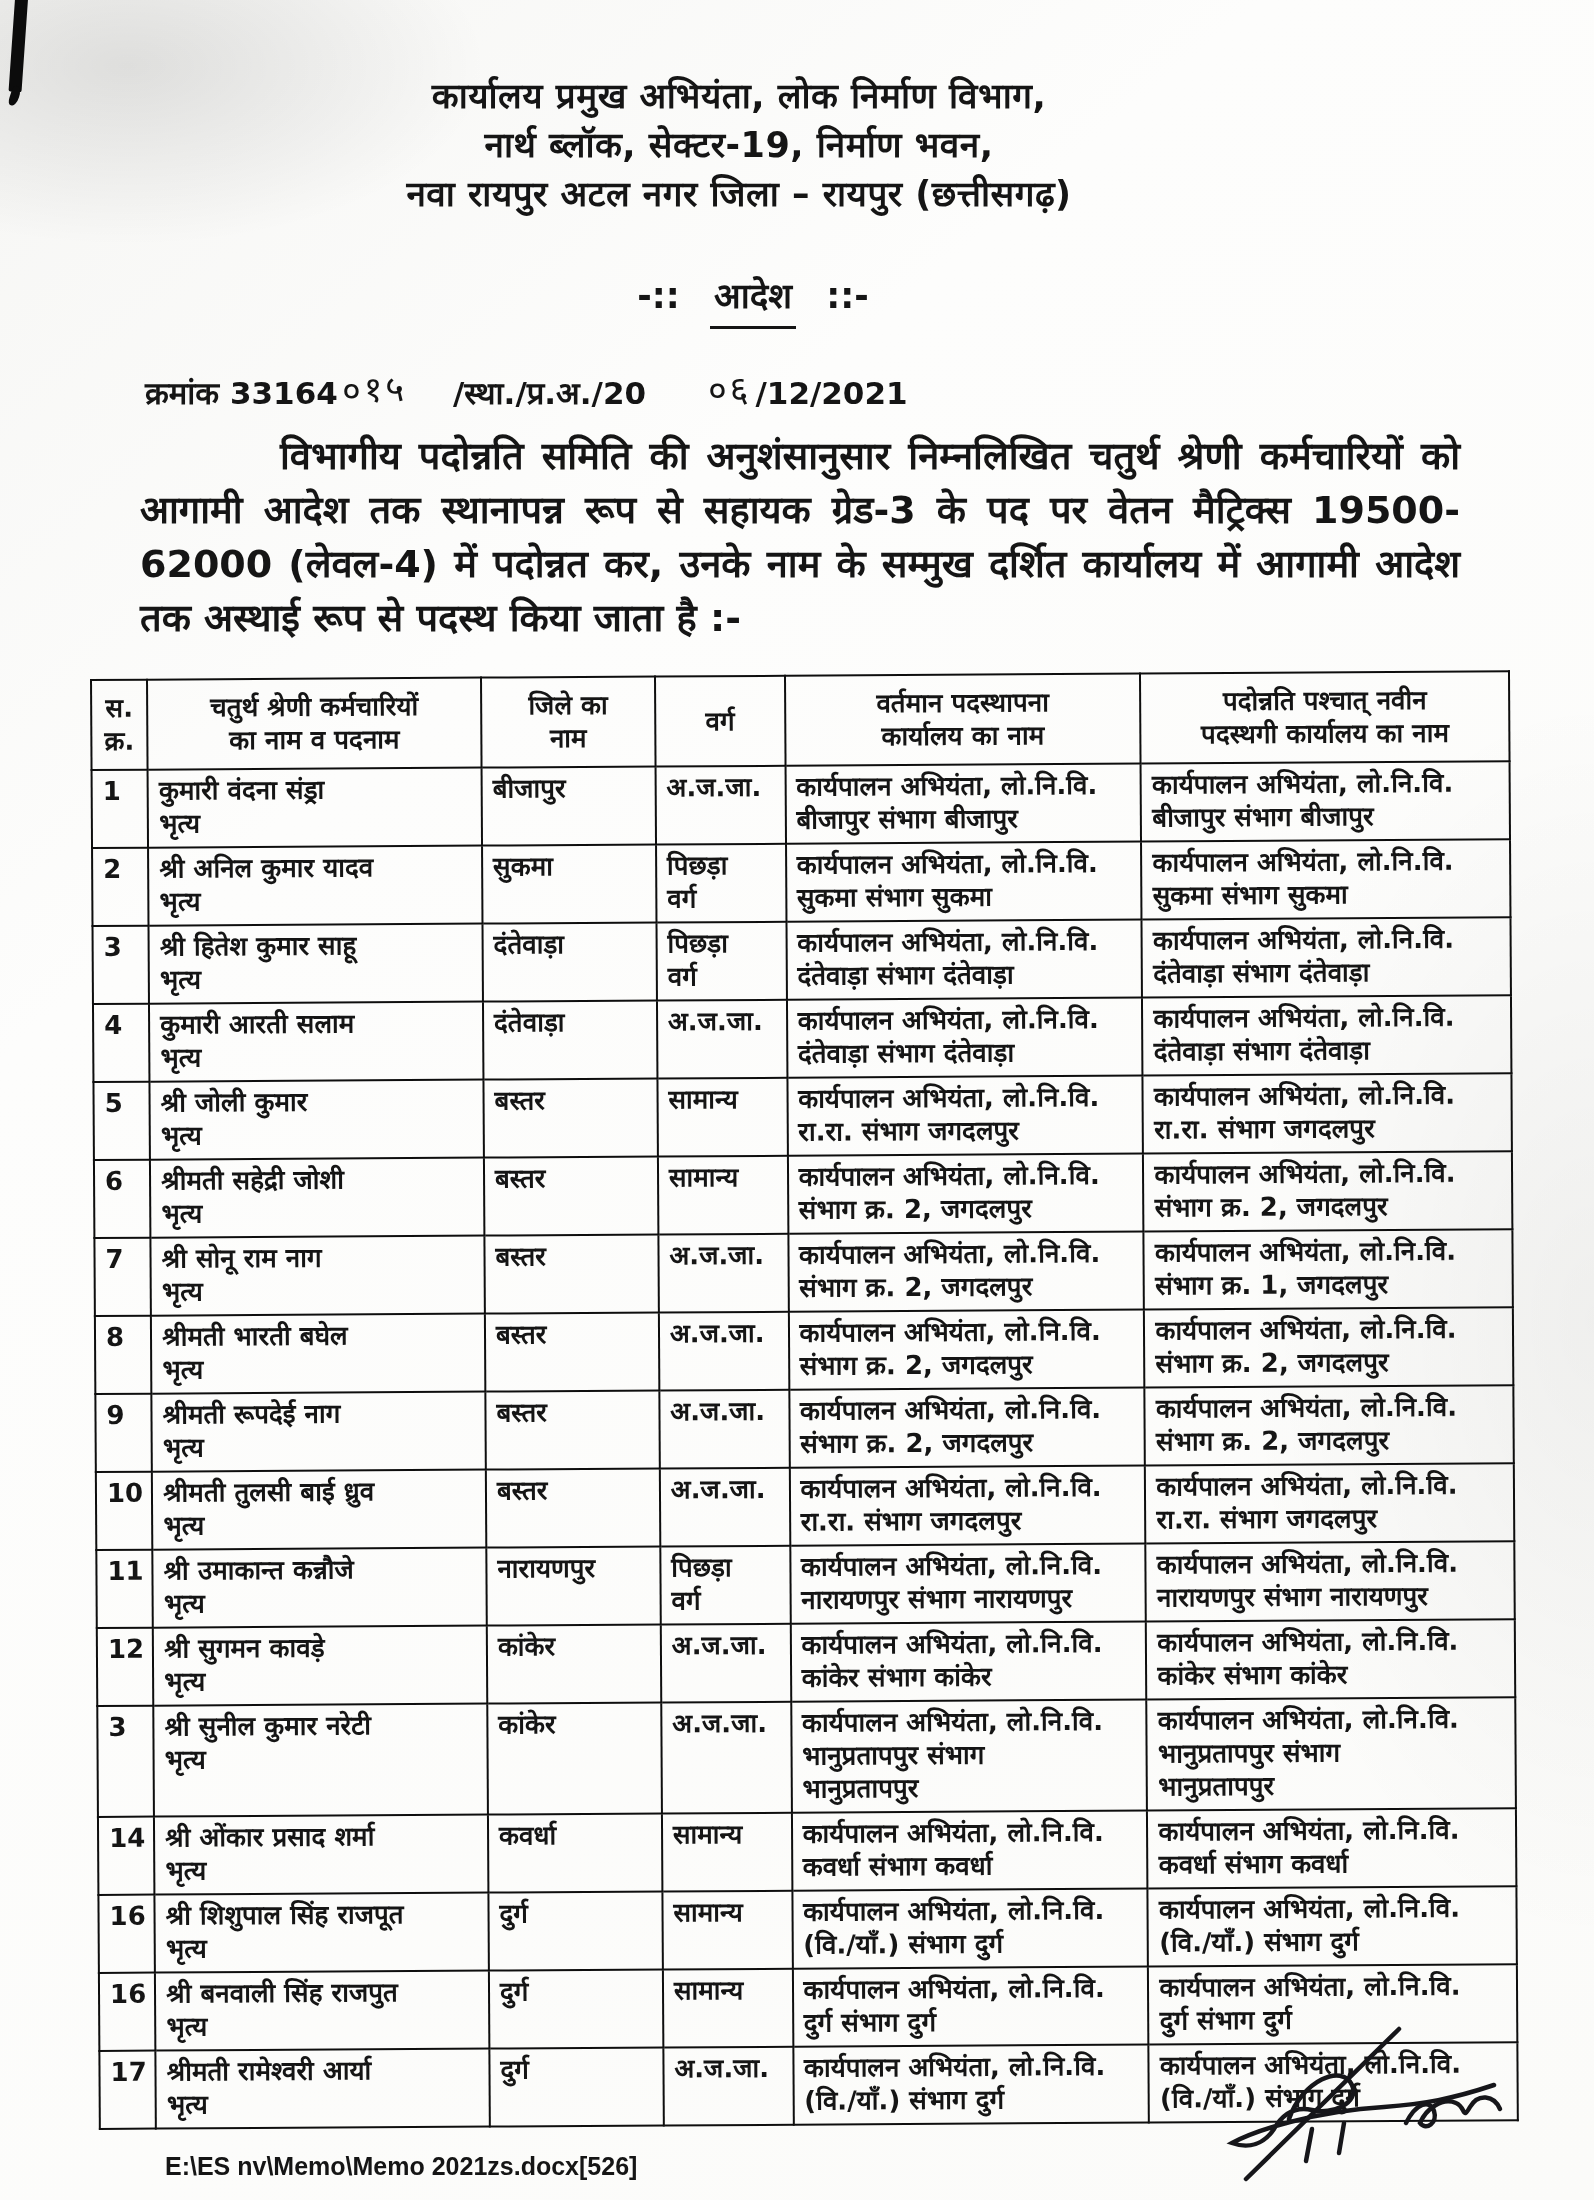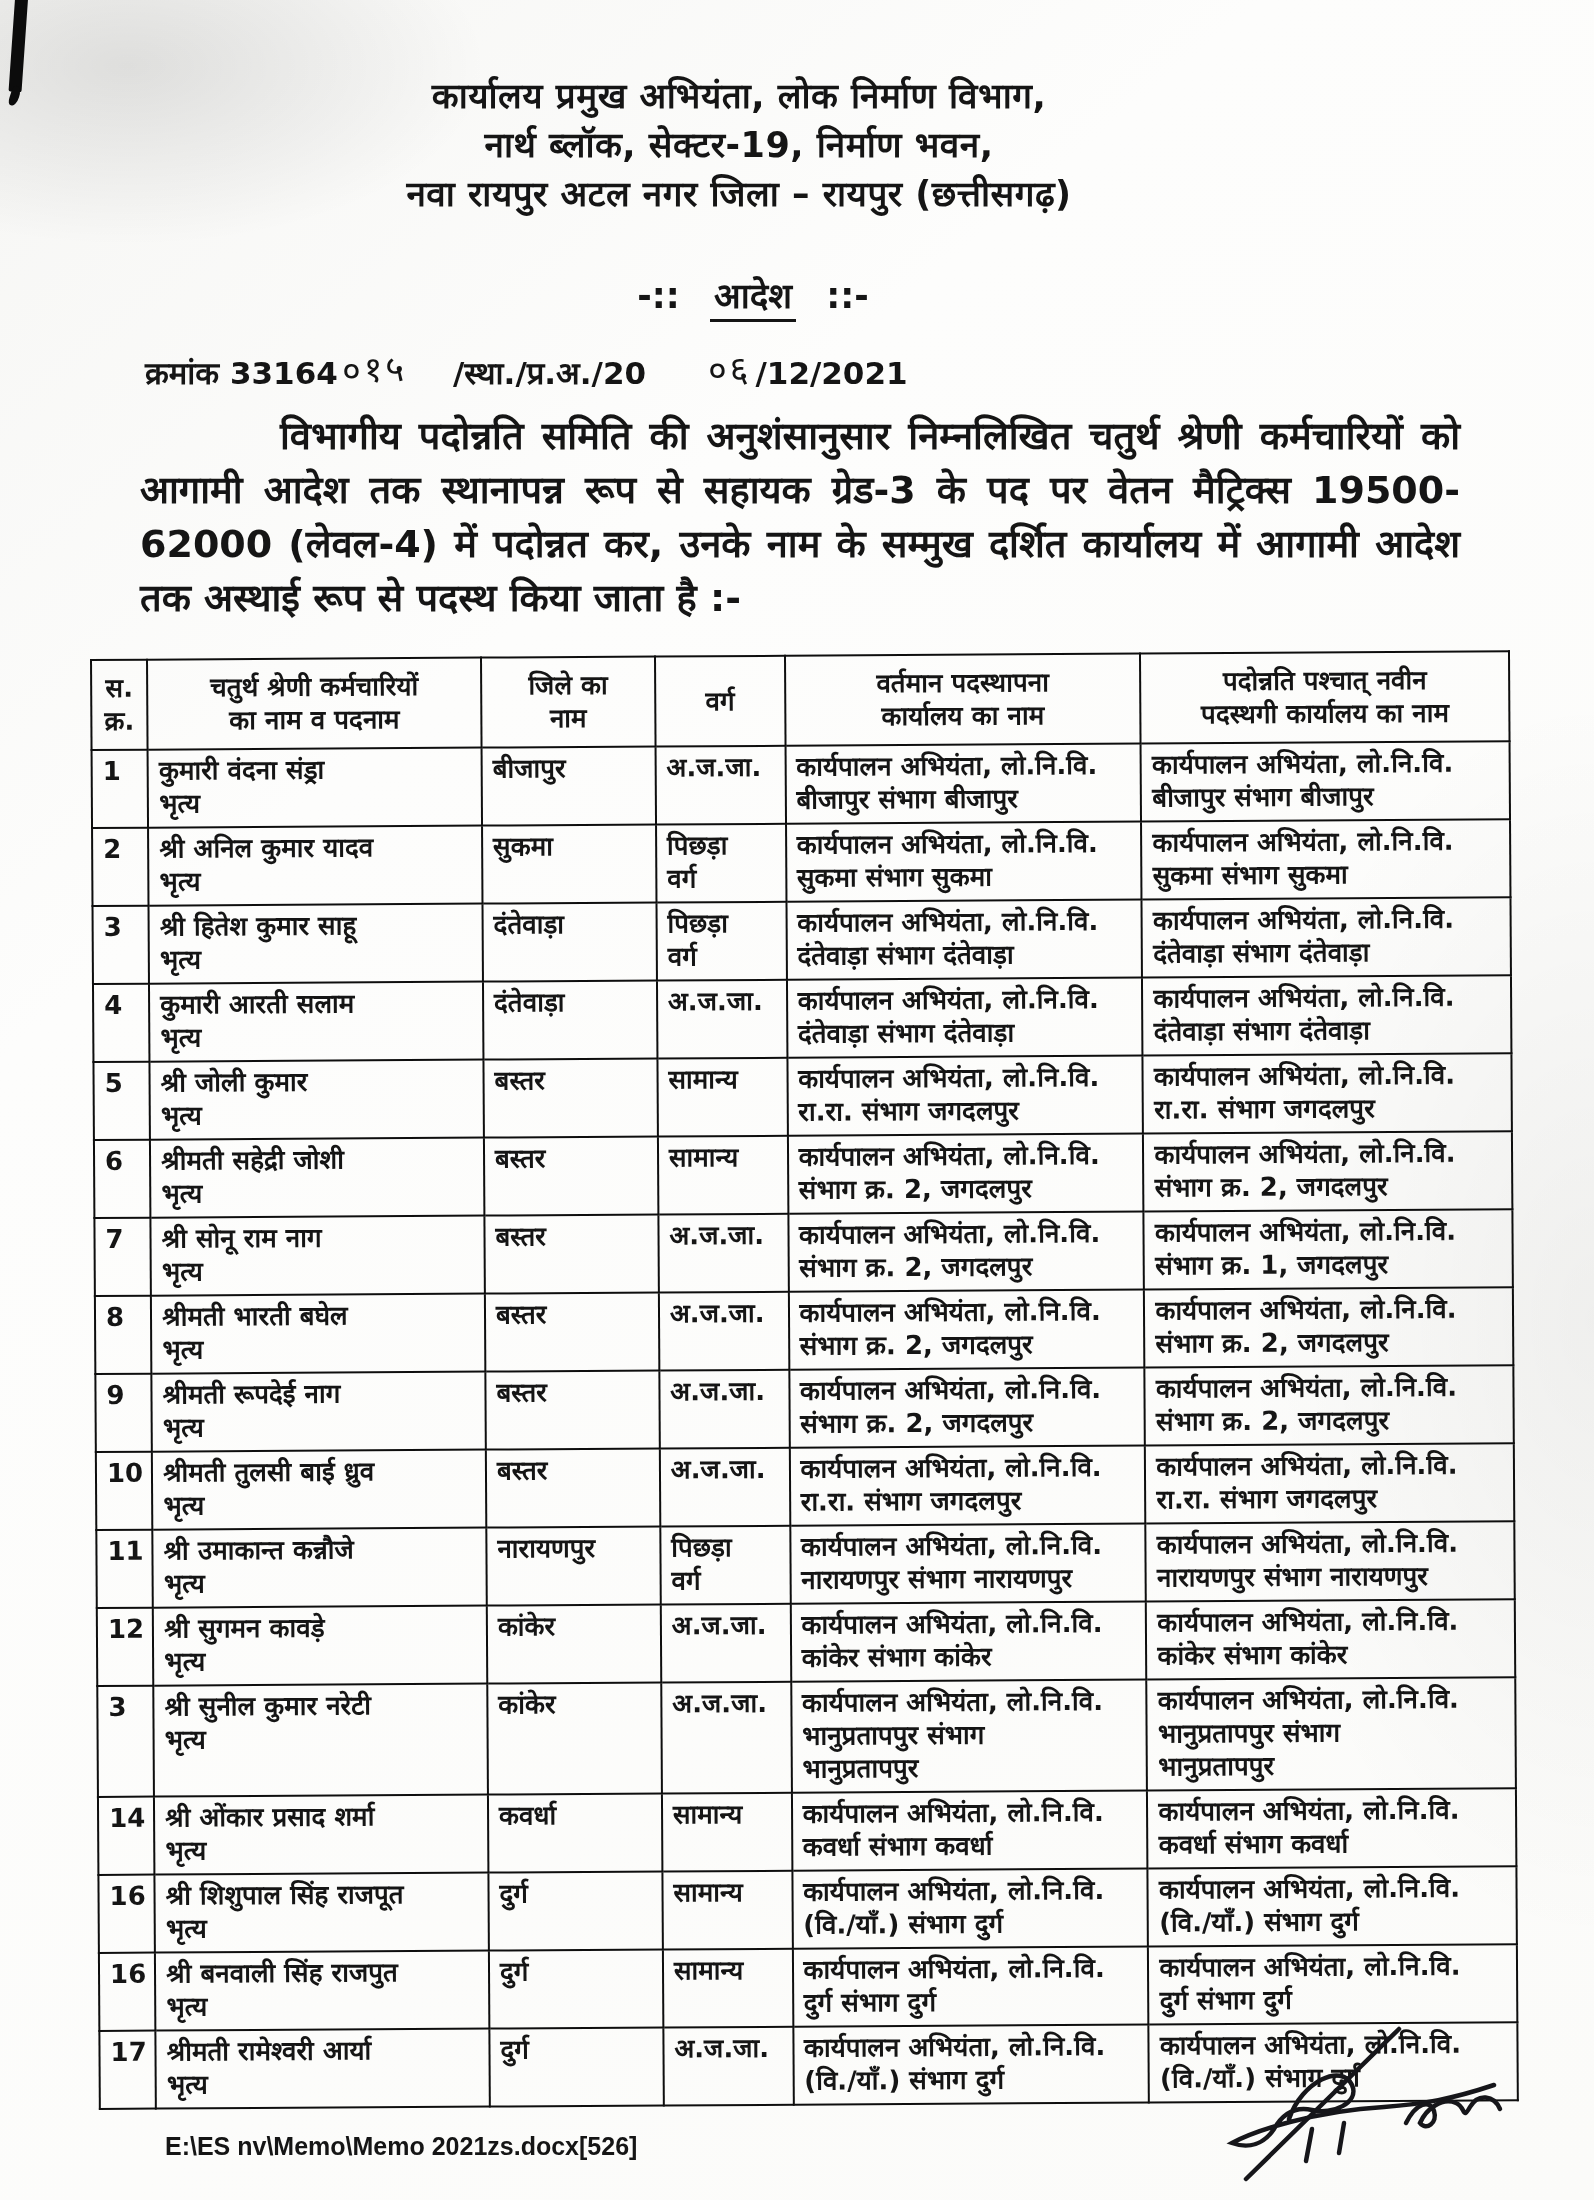--- a/index.html
+++ b/index.html
@@ -28,24 +28,24 @@
 
   .letterhead{
     margin-top:72px;text-align:center;transform:translateX(-58px);
     font-weight:700;font-size:35px;line-height:49px;letter-spacing:0.5px;
   }
   .order-heading{
     margin-top:52px;text-align:center;transform:translateX(-44px);
     font-weight:700;font-size:35px;
   }
   .order-heading .ot{
-    border-bottom:3px solid #151515;padding:0 4px 3px 4px;margin:0 18px;
+    border-bottom:3px solid #151515;padding:0 4px 10px 4px;margin:0 18px;
   }
   .ref-line{
-    margin:28px 130px 0 145px;display:flex;align-items:baseline;
+    margin:48px 130px 0 145px;display:flex;align-items:baseline;
     font-weight:700;font-size:31px;white-space:nowrap;
   }
   .ref-line .gap1{width:42px;}
   .ref-line .gap2{width:58px;}
   .hand{
     font-weight:400;font-size:36px;letter-spacing:3px;
     transform:rotate(-2deg) translateY(-2px);display:inline-block;padding:0 4px;
   }
   .body-par{
     margin:14px 134px 0 140px;

